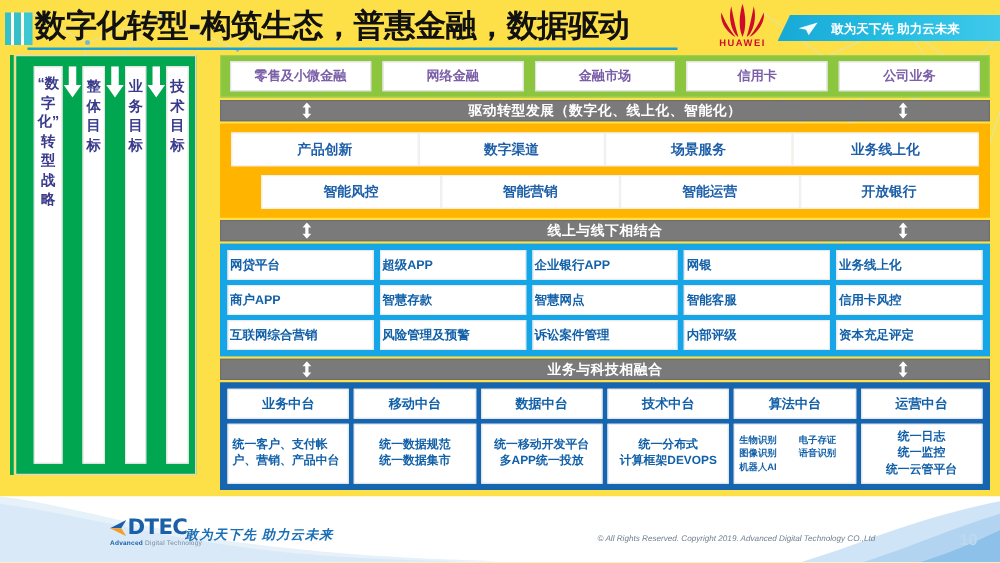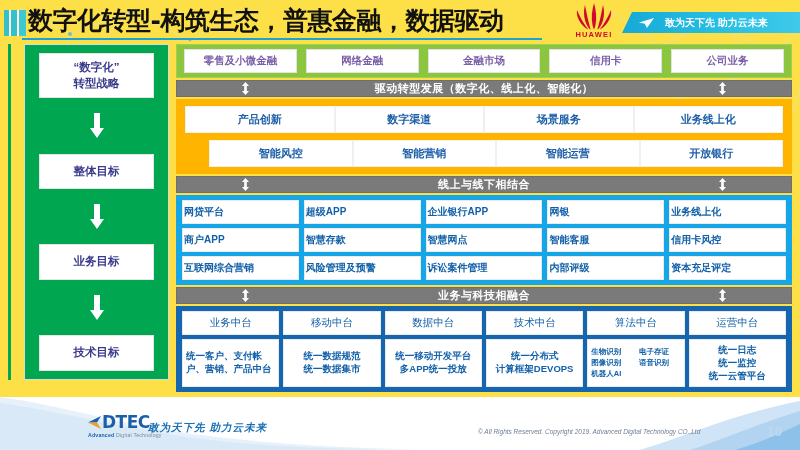--- a/index.html
+++ b/index.html
@@ -75,27 +75,27 @@
   .banner-text {
     font-size: 10px; font-weight: bold; white-space: nowrap;
     color: #ffffff;
   }
 
   
   .diagram { position: absolute; left: 0; top: 42px; width: 800px; height: 355px; z-index: 4; }
 
   
   .strategy {
-    position: absolute; left: 24px; top: 2px;
+    position: absolute; left: 12px; top: 2px;
     width: 145px; height: 336px;
     background: #00a650;
     border: 1px solid #d9d9d9;
     padding: 8px 14px;
-    display: flex; flex-direction: column;
-    align-items: center; justify-content: space-between;
+    display: flex; flex-direction: row;
+    justify-content: space-between;
   }
   .strategy-box {
     width: 100%; background: #ffffff;
     color: #3a3a8c; font-size: 11.5px; font-weight: bold;
     text-align: center; line-height: 1.35;
     padding: 9px 2px;
     border: 1px solid #e5e5e5;
   }
   .strategy-box.two-line { padding: 6px 2px; }
   .arrow-down {
@@ -177,21 +177,21 @@
   
   .sec-navy {
     background: #1565b0;
     border: 1px solid #1565b0;
     padding: 4px 5px;
   }
   .navy-row { display: flex; gap: 4px; }
   .navy-row + .navy-row { margin-top: 4px; }
   .cell-navy-head {
     flex: 1; background: #ffffff;
-    color: #1260a8; font-size: 10.5px; font-weight: normal;
+    color: #1260a8; font-size: 10.5px; font-weight: bold;
     text-align: center; padding: 4px 1px;
     border: 1px solid #eaeaea;
   }
   .cell-navy-body {
     flex: 1; background: #ffffff;
     color: #1260a8; font-size: 9.5px; font-weight: bold;
     text-align: center; line-height: 1.35;
     padding: 4px 3px;
     border: 1px solid #eaeaea;
     min-height: 46px;

